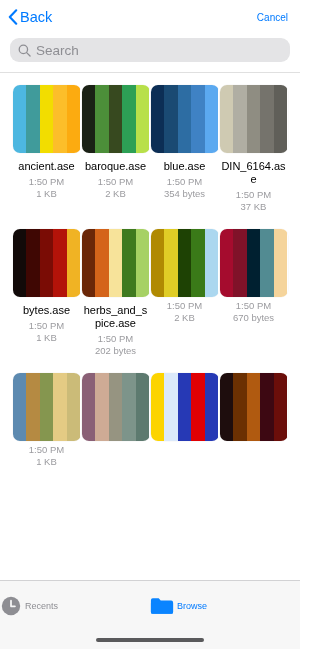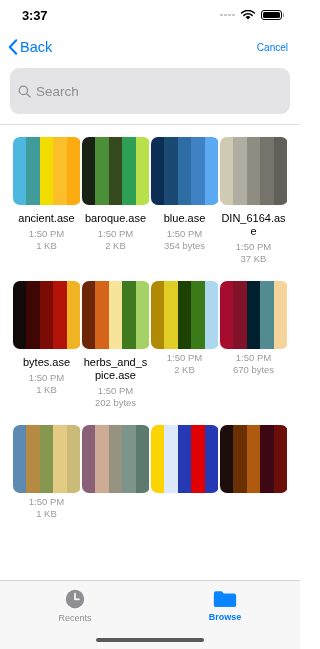--- a/index.html
+++ b/index.html
@@ -43,21 +43,21 @@
   .nav-back .lbl { font-size:14.5px; color:#007aff; }
   .nav-title {
     position:absolute; left:0; right:0; text-align:center;
     font-size:14px; font-weight:bold; color:#000; pointer-events:none;
   }
   .nav-cancel { font-size:10px; color:#007aff; cursor:pointer; z-index:2; }
 
   
   .searchwrap { padding:4px 10px 10px; flex:0 0 auto; background:#fff; }
   .searchbar {
-    height:46px; background:#e4e4e6; border-radius:9px;
+    height:24px; background:#e4e4e6; border-radius:9px;
     display:flex; align-items:center; padding:5px 8px; gap:5px;
   }
   .searchbar .ph { font-size:13.5px; color:#8e8e93; }
   .sep { height:1px; background:#e0e0e0; flex:0 0 1px; }
 
   
   .scroll {
     flex:1 1 auto; overflow:hidden; position:relative; background:#fff;
   }
   .grid {
@@ -84,57 +84,35 @@
     line-height:11.5px;
   }
 
   
   .tabbar {
     flex:0 0 50px; height:50px;
     background:#f7f7f7;
     border-top:0.5px solid #d2d2d4;
     display:flex; align-items:center;
   }
-  .tab { flex:1 1 0; display:flex; flex-direction:column; align-items:center; gap:3px; cursor:pointer; }
+  .tab { flex:1 1 0; display:flex; flex-direction:row; align-items:center; gap:3px; cursor:pointer; }
   .tab .tlbl { font-size:9px; }
   .tab.inactive .tlbl { color:#8e8e93; }
-  .tab.active .tlbl { color:#007aff; font-weight:bold;text-align:right; }
+  .tab.active .tlbl { color:#007aff; font-weight:normal;text-align:right; }
   .homeindicator {
     flex:0 0 19px; height:19px; background:#f7f7f7;
     display:flex; align-items:center; justify-content:center;
   }
   .homeindicator .bar { width:108px; height:4px; background:#5a5a5c; border-radius:3px; }
 </style>
 </head>
 <body>
 
 <div class="phone">
 
-  <div class="statusbar">
-    <div class="sb-time">3:37</div>
-    <div class="sb-right">
-      <div class="sb-dots">
-        <i></i>
-          <i></i>
-          <i></i>
-          <i></i>
-      </div>
-      <svg class="sb-wifi" width="16" height="11" viewBox="0 0 16 11">
-        <path d="M8 9.6 5.6 7.1a3.6 3.6 0 0 1 4.8 0L8 9.6z" fill="#000"></path>
-        <path d="M3.9 5.4a6 6 0 0 1 8.2 0" stroke="#000" stroke-width="1.5" fill="none" stroke-linecap="round"></path>
-        <path d="M1.6 3a9.4 9.4 0 0 1 12.8 0" stroke="#000" stroke-width="1.5" fill="none" stroke-linecap="round"></path>
-      </svg>
-      <div class="sb-batt">
-        <span class="shell">
-            <span class="fill"></span>
-          </span>
-        <span class="nub"></span>
-      </div>
-    </div>
-  </div>
 
   <div class="navbar">
     <div class="nav-back">
       <svg class="chev" width="10" height="16" viewBox="0 0 10 16">
         <path d="M8.2 1.3 1.8 8l6.4 6.7" stroke="#007aff" stroke-width="2.1" fill="none" stroke-linecap="round" stroke-linejoin="round"></path>
       </svg>
       <span class="lbl">Back</span>
     </div>
     <div class="nav-cancel">Cancel</div>
   </div>

